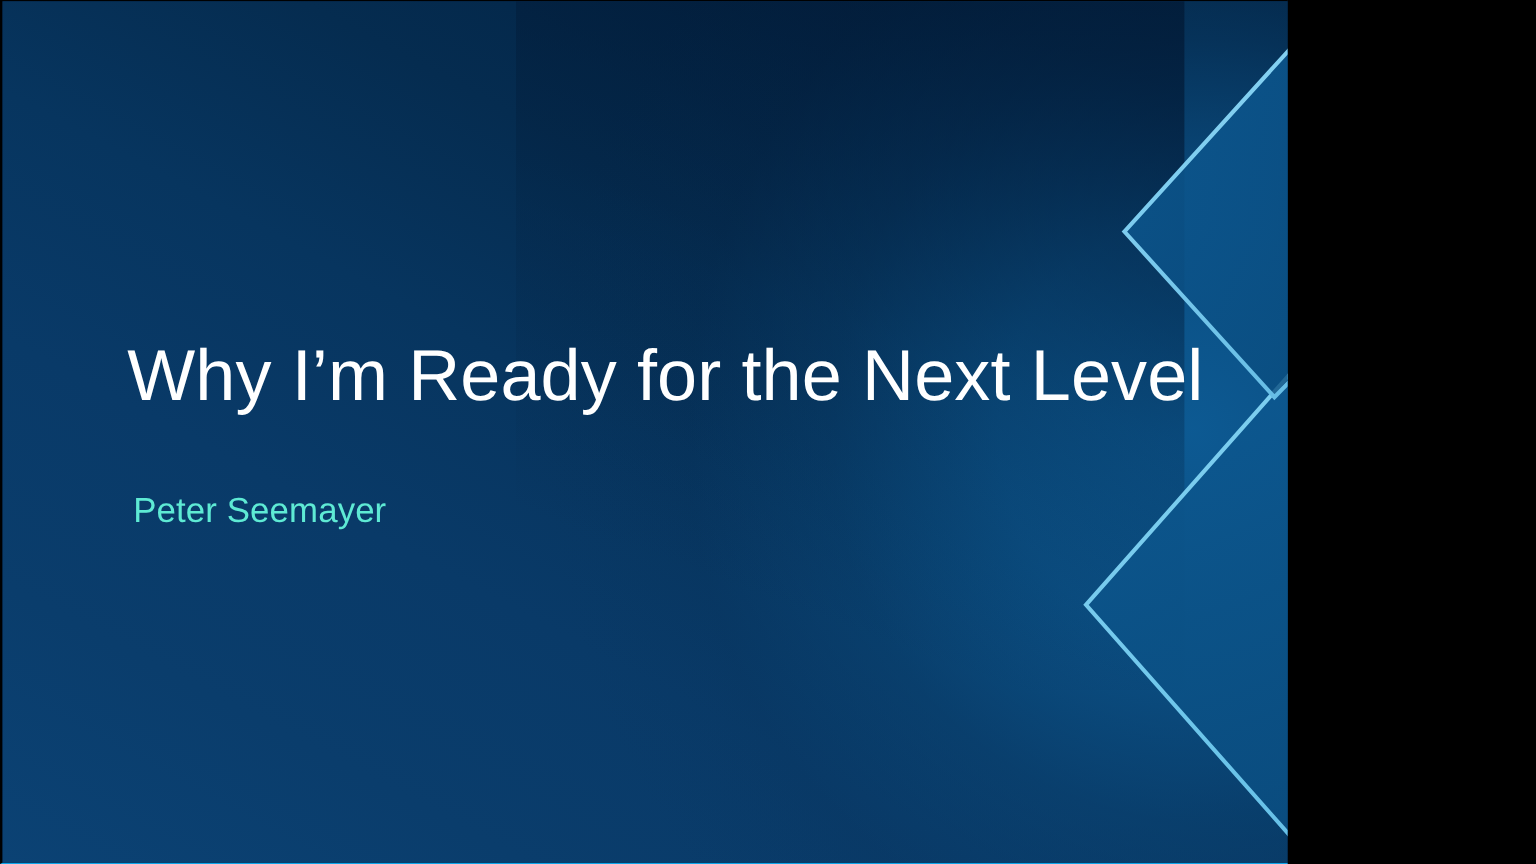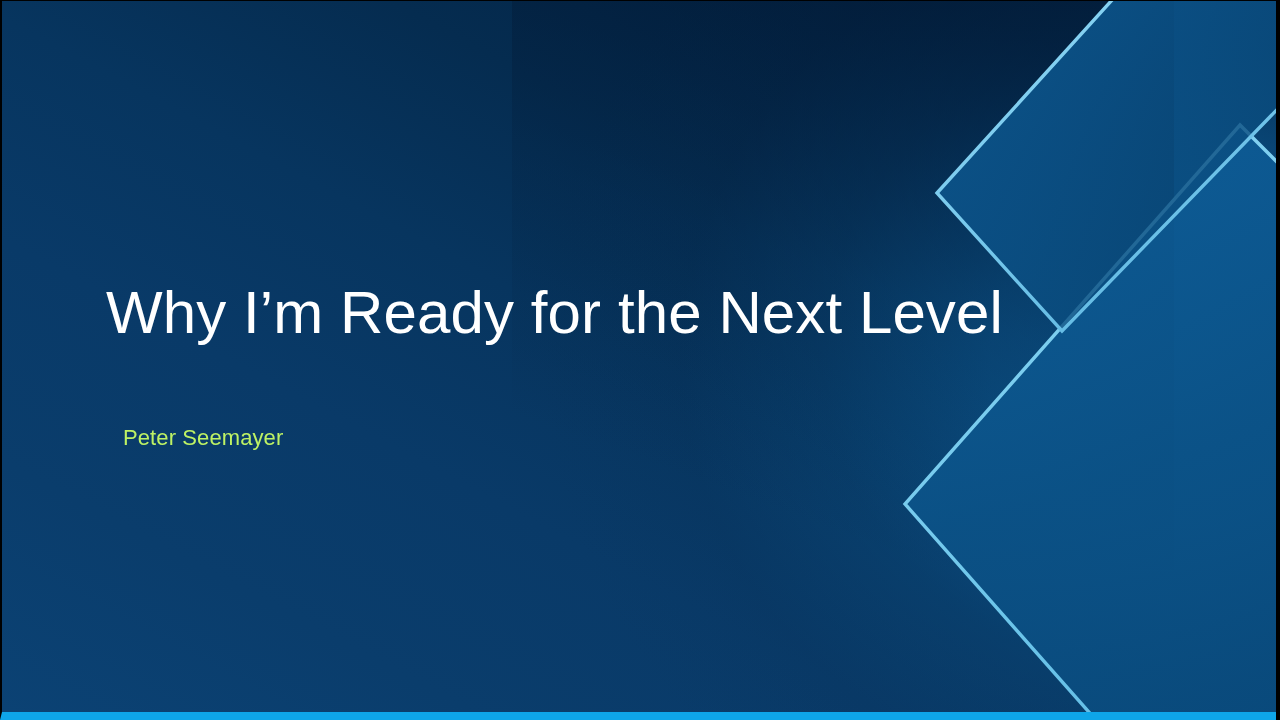--- a/index.html
+++ b/index.html
@@ -11,27 +11,27 @@
   body {
     width: 1280px;
     height: 720px;
     overflow: hidden;
     font-family: "Liberation Sans", sans-serif;
   }
 
   
   #slide {
     position: relative;
-    width: 1276px;
+    width: 1073px;
     height: 720px;
     overflow: hidden;
     background: #03264d;
     box-sizing: border-box;
     border-left: 2px solid #000000;
-    border-bottom: 8px solid #0ea5e9;
+    border-bottom: 1px solid #0ea5e9;
     border-top: 1px solid #000000;
   }
 
   
   .bg-base {
     position: absolute;
     inset: 0;
     background: linear-gradient(28deg,
         #0b4274 0%,
         #0a3d6c 18%,
@@ -106,27 +106,27 @@
     letter-spacing: 0.1px;
     color: #ffffff;
     white-space: nowrap;
   }
 
   #slide-subtitle {
     position: absolute;
     left: 105px;
     top: 402px;
     width: 700px;
-    margin: 16px;
+    margin: 4px;
     font-family: "Liberation Sans", sans-serif;
-    font-size: 22px;
+    font-size: 29px;
     font-weight: 400;
     line-height: 38px;
     letter-spacing: 0.1px;
-    color: #bef264;
+    color: #5eead4;
     white-space: nowrap;
   }
 </style>
 </head>
 <body>
 
 <div id="slide">
 
   <div class="bg-base"></div>
   <div class="bg-right-wash"></div>

